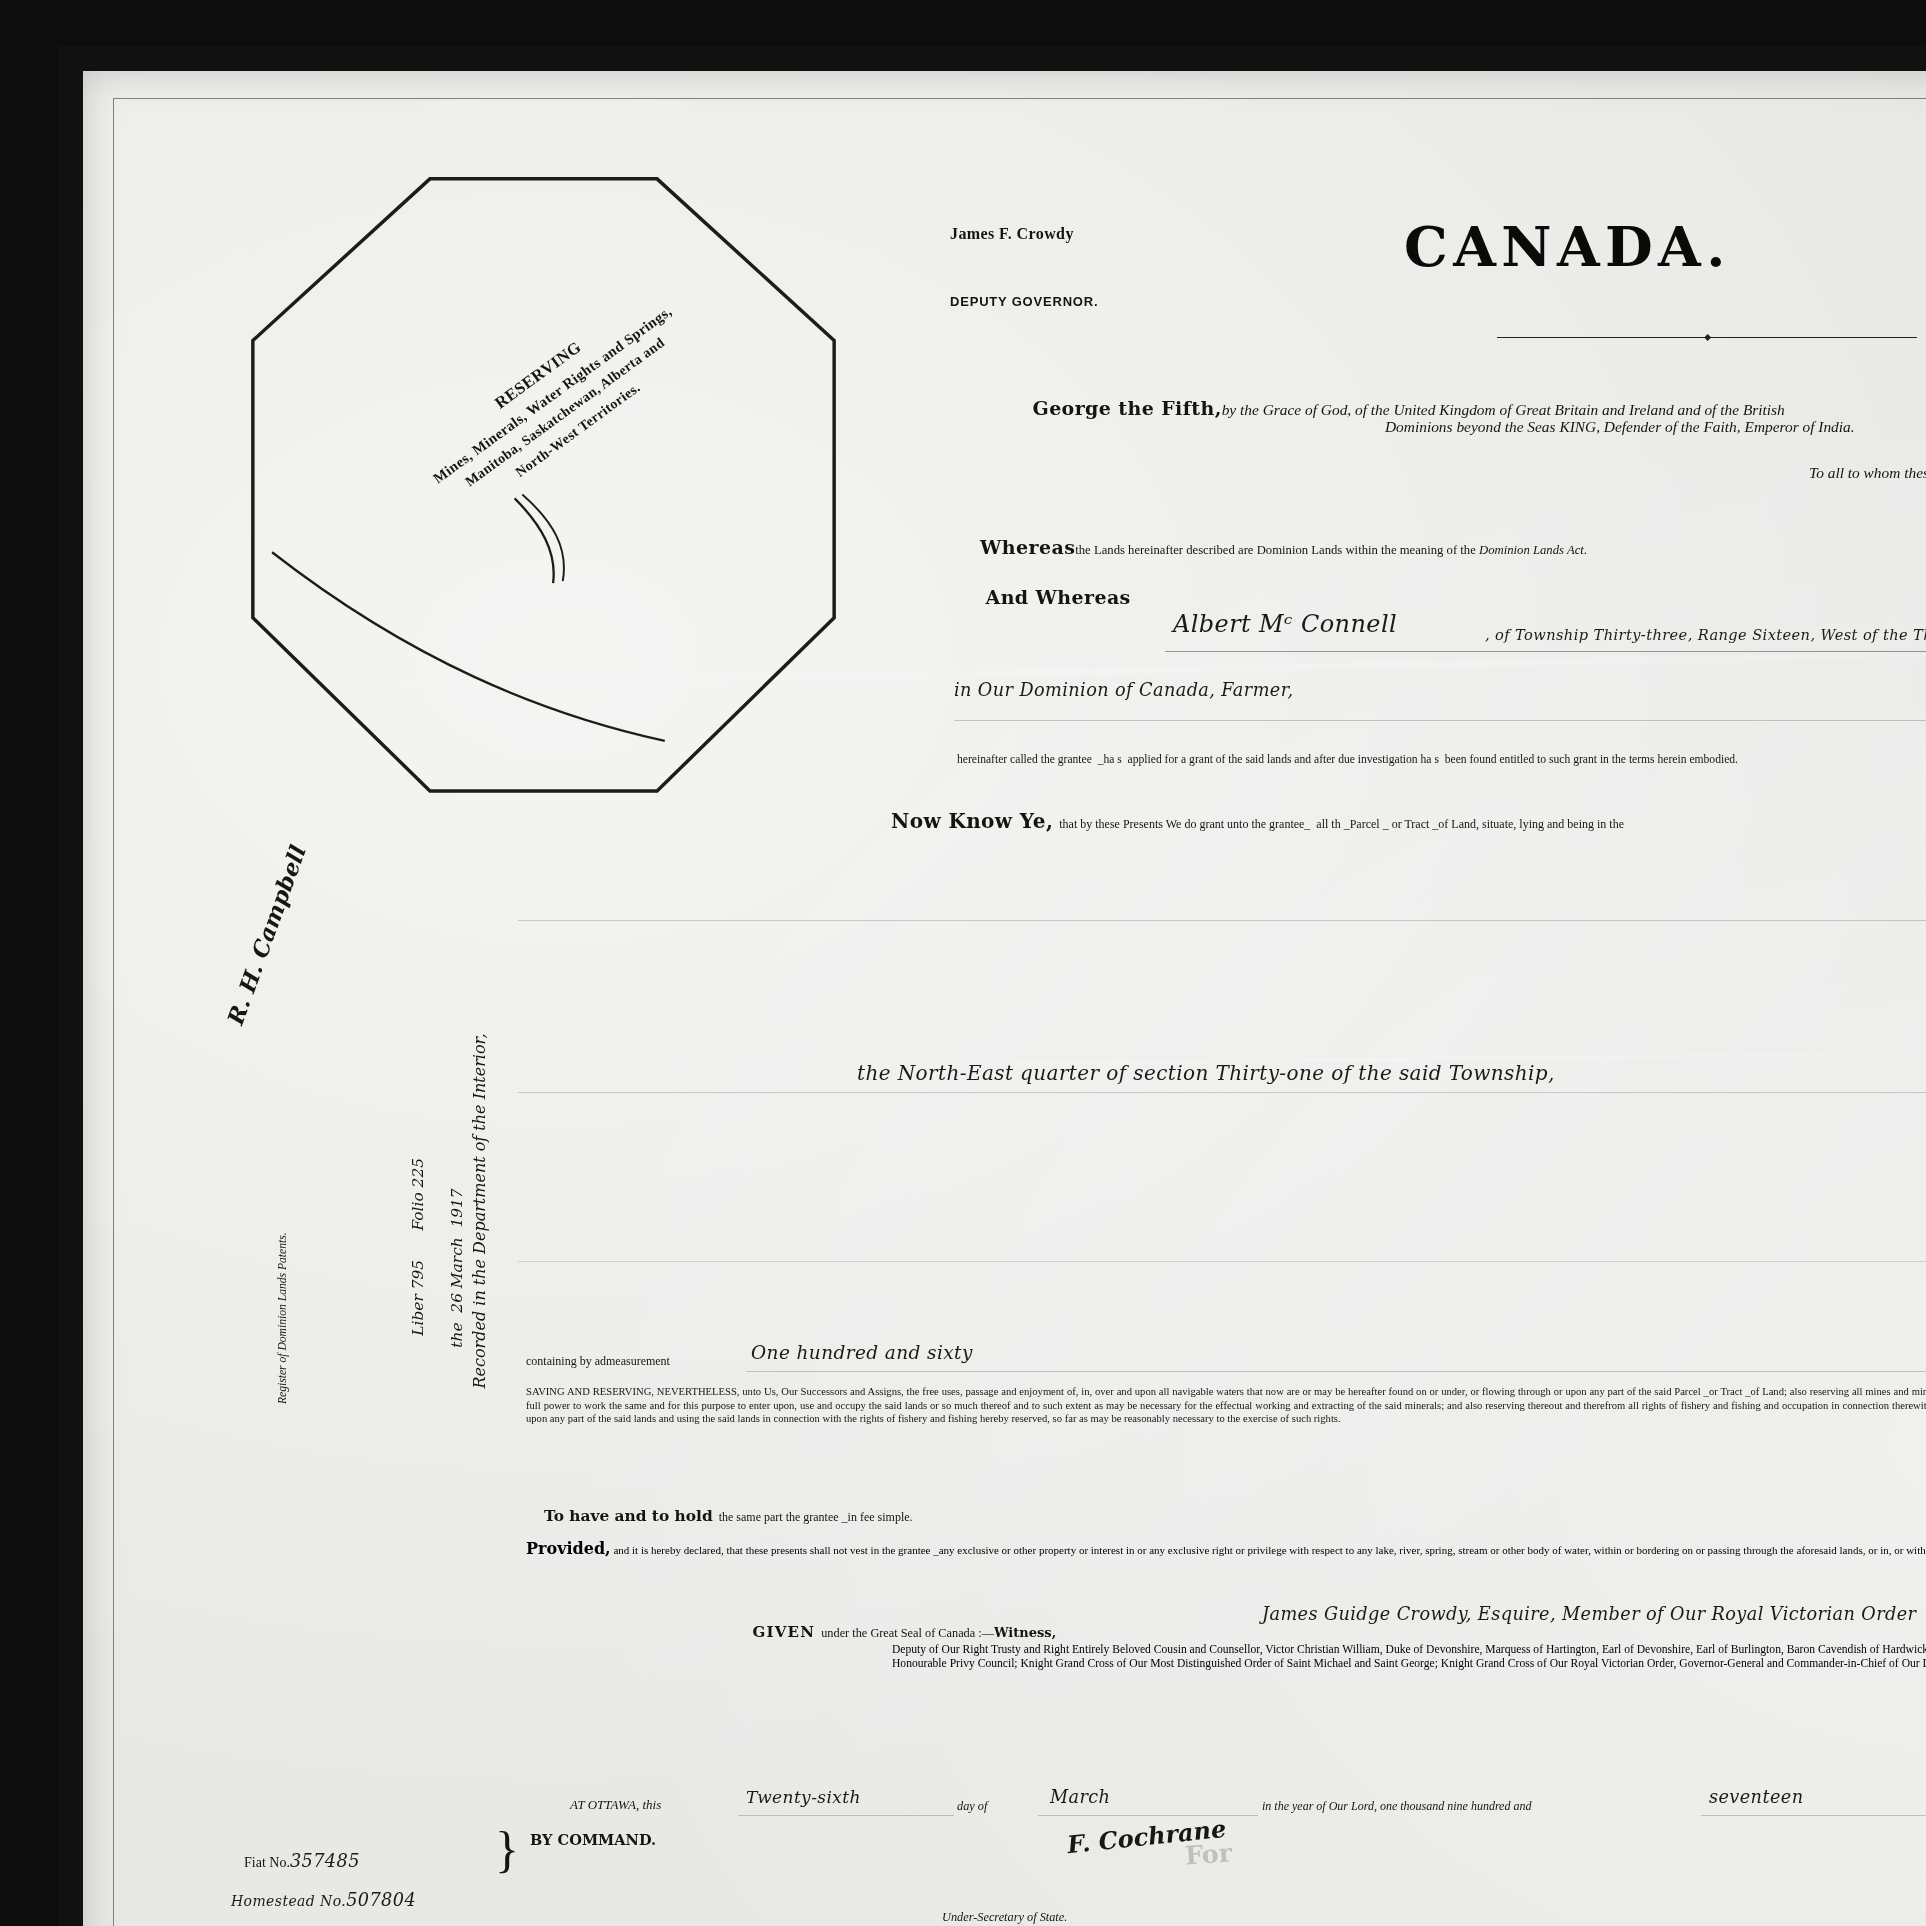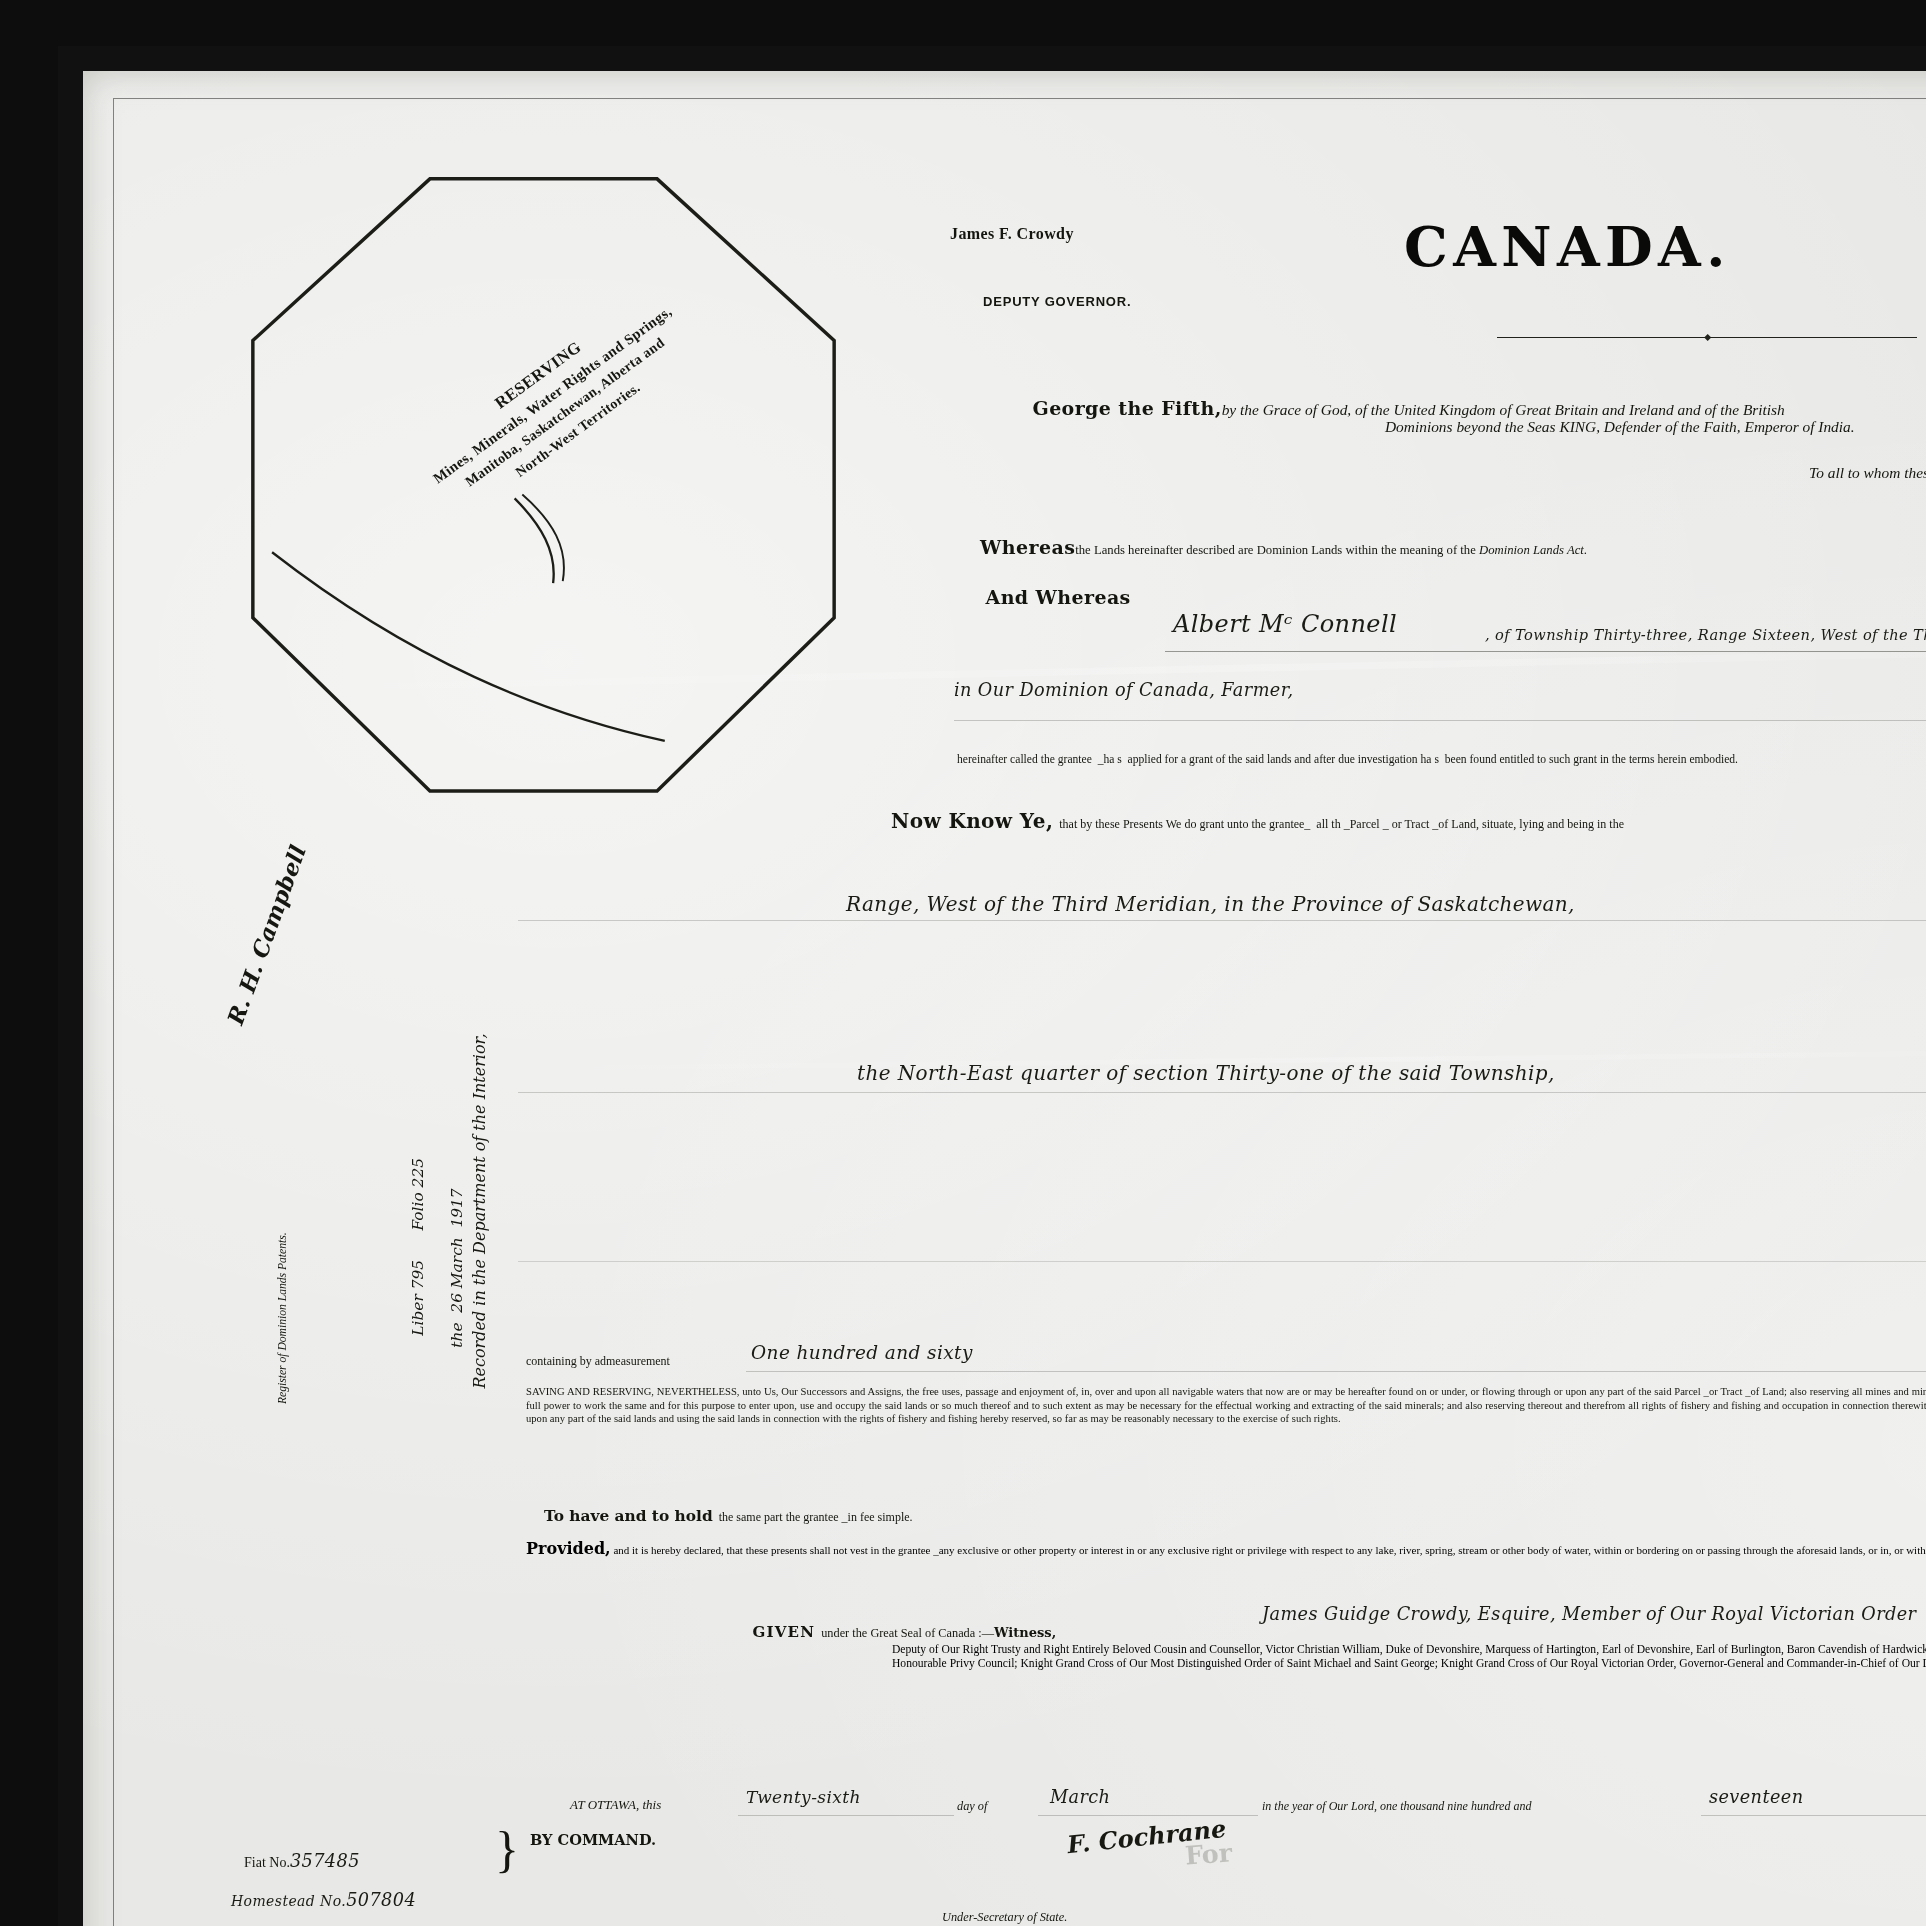--- a/index.html
+++ b/index.html
@@ -52,21 +52,21 @@
   .streak {
     position: absolute;
     background: linear-gradient(90deg, rgba(255,255,255,0.0), rgba(255,255,255,0.45), rgba(255,255,255,0.0));
     pointer-events: none;
   }
 
   
   .t { position: absolute; color: #15150f; white-space: pre; }
   .serif { font-family: "Liberation Serif", serif; }
   .sans  { font-family: "Liberation Sans", sans-serif; }
-  .blk   { font-weight: bold; margin-left: 33px; }
+  .blk   { font-weight: bold; }
   .ital  { font-style: italic; }
 
   
   .gothic {
     font-family: "DejaVu Serif", serif;
     font-weight: bold;
     letter-spacing: 0.4px;
   }
 
   
@@ -324,21 +324,20 @@
     <div class="ruleline" style="left:871px;top:649px;width:1456px;opacity:.5;"></div>
 
     <div class="t" id="hereafter">hereinafter called the grantee  _ha s  applied for a grant of the said lands and after due investigation ha s  been found entitled to such grant in the terms herein embodied.</div>
 
     <div class="t" id="nowknow">
       <span class="lbl">Now Know Ye,</span><span class="txt">  </span><span class="txt">that by these Presents We do grant unto the grantee_  all th _Parcel _ or Tract _of Land, situate, lying and being in the</span>
     </div>
 
     <div class="ruleline" style="left:435px;top:849px;width:1895px;opacity:.45;"></div>
 
-    <div class="t hand" id="range-line">Range, West of the Third Meridian, in the Province of Saskatchewan,</div>
 
     <div class="ruleline" style="left:435px;top:1021px;width:1895px;opacity:.45;"></div>
 
     <div class="t hand" id="desc-line">the North-East quarter of section Thirty-one of the said Township,</div>
 
     <div class="ruleline" style="left:435px;top:1190px;width:1895px;opacity:.35;"></div>
 
     <div class="t" id="containing-lbl">containing by admeasurement</div>
     <div class="t hand" id="containing-hand">One hundred and sixty</div>
     <div class="ruleline" style="left:663px;top:1300px;width:1514px;opacity:.5;"></div>

